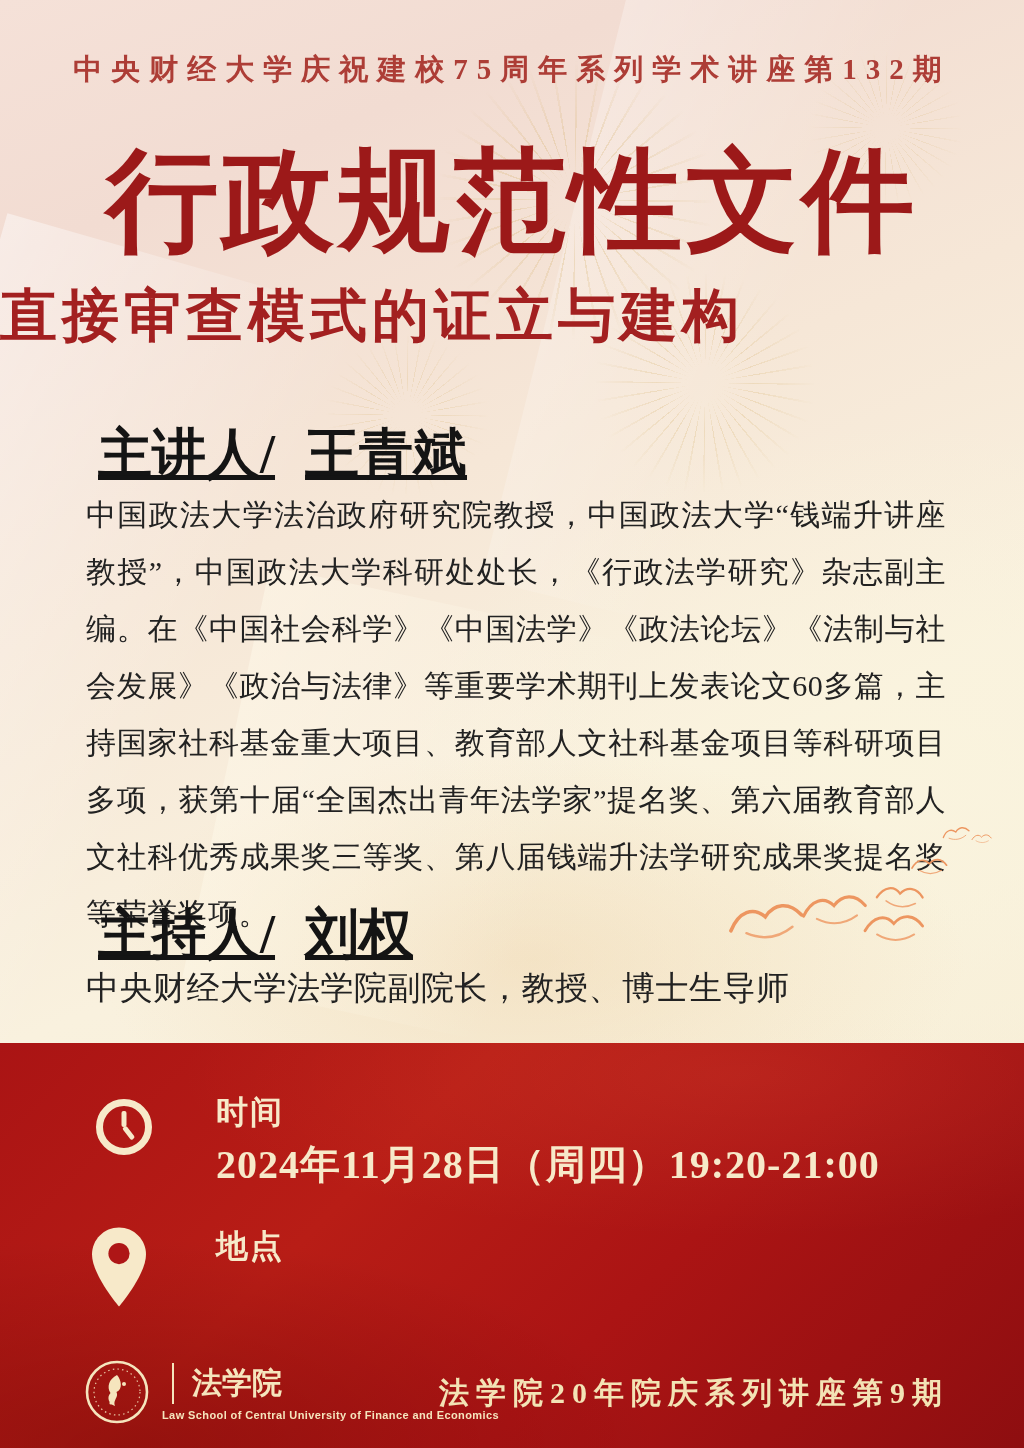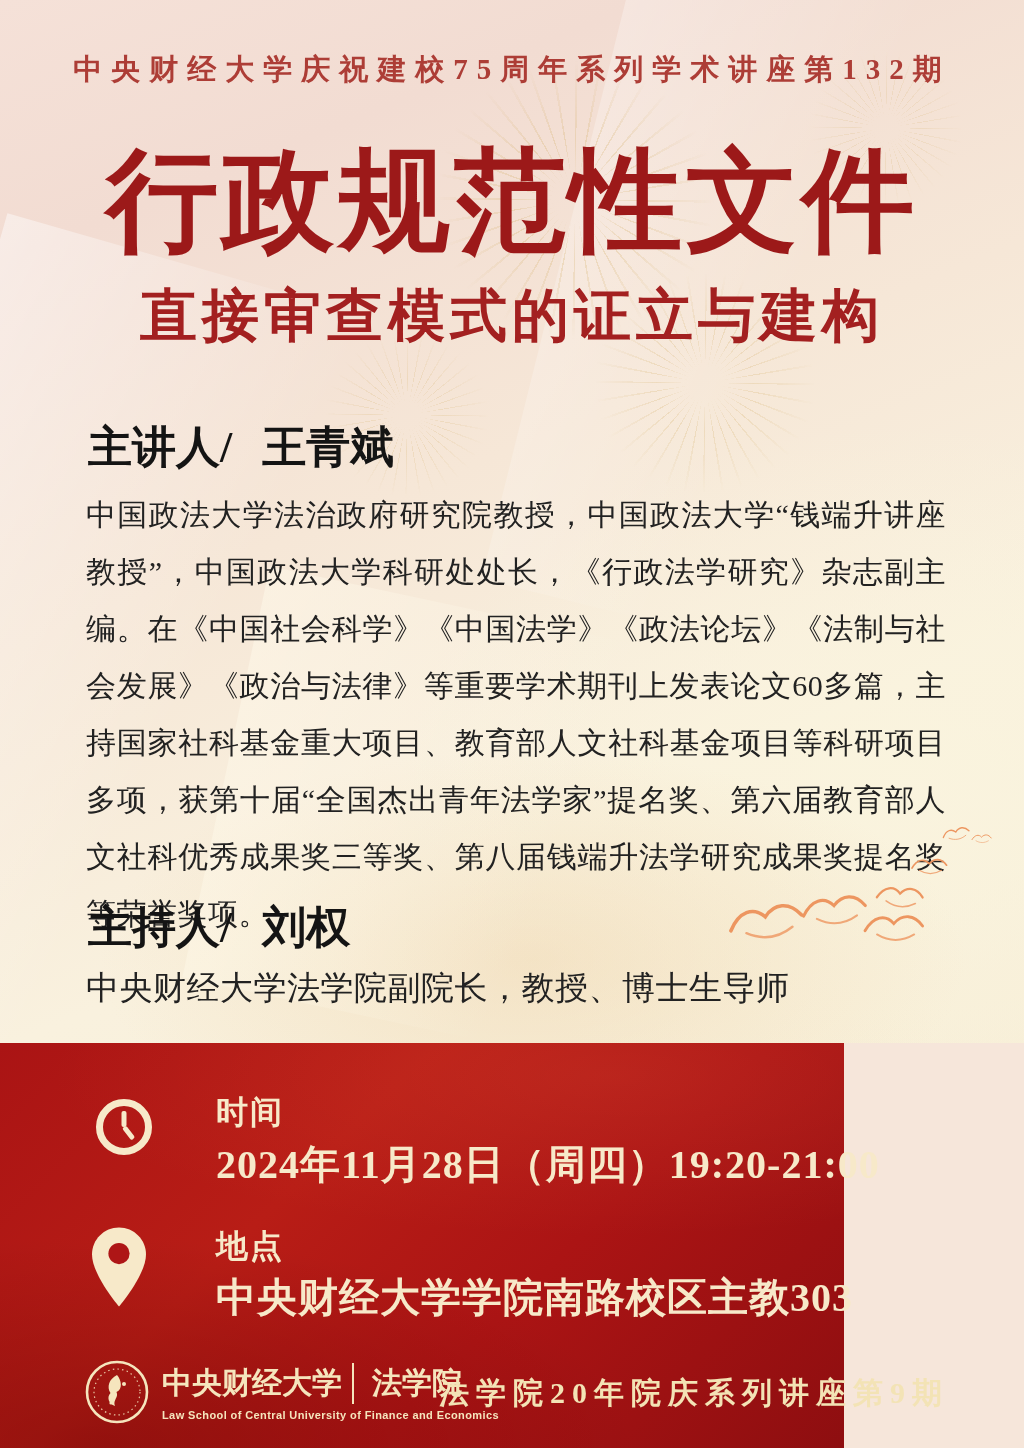--- a/index.html
+++ b/index.html
@@ -29,37 +29,37 @@
     mask:radial-gradient(circle,transparent 0 10%,#000 30%,transparent 68%);}
   .burst.b1{left:430px;top:55px;width:290px;height:290px;opacity:.5;}
   .burst.b2{left:590px;top:268px;width:230px;height:230px;opacity:.45;}
   .burst.b3{left:322px;top:330px;width:170px;height:170px;opacity:.4;}
   .burst.b4{left:806px;top:48px;width:160px;height:160px;opacity:.35;}
 
   .series-title{position:absolute;left:0;right:0;top:50px;text-align:center;
     font-size:29px;font-weight:600;color:#ad3d36;letter-spacing:9px;white-space:nowrap;}
   .main-title{position:absolute;left:0;right:0;top:126px;text-align:center;
     font-size:112px;font-weight:bold;color:#9c1919;letter-spacing:4px;white-space:nowrap;}
-  .sub-title{position:absolute;left:0;right:0;top:278px;text-align:center;
+  .sub-title{position:absolute;left:0;right:0;top:278px;
     font-size:57px;font-weight:bold;color:#a32020;letter-spacing:5px;white-space:nowrap;}
 
-  .person-row{position:absolute;left:88px;font-size:44px;color:#141414;white-space:nowrap;}
+  .person-row{position:absolute;left:98px;font-size:54px;color:#141414;white-space:nowrap;text-decoration:underline;}
   .person-row .role{font-weight:600;}
   .person-row .name{margin-left:30px;font-weight:600;}
   .speaker-row{top:418px;}
   .host-row{top:898px;}
   .bio{position:absolute;left:86px;top:486px;width:860px;
     font-size:30px;line-height:57px;color:#222;text-align:justify;letter-spacing:.5px;}
   .host-desc{position:absolute;left:86px;top:966px;font-size:33px;color:#222;letter-spacing:.5px;}
 
   .birds{position:absolute;left:710px;top:818px;pointer-events:none;}
 
   
   .red-section{
-    position:absolute;left:0;top:1043px;width:844px;height:405px;
+    position:absolute;left:0;top:1043px;width:1024px;height:405px;
     color:#f7e9c9;
     background:
       radial-gradient(ellipse 900px 260px at 72% 8%, rgba(255,120,80,.14), transparent 62%),
       radial-gradient(ellipse 760px 300px at 12% 100%, rgba(90,0,0,.38), transparent 70%),
       linear-gradient(135deg,#aa1414 0%,#b81d16 35%,#ab1414 62%,#8e0e10 100%);
   }
   .info-label{position:absolute;font-size:32px;font-weight:bold;letter-spacing:2px;}
   .info-value{position:absolute;font-size:40px;font-weight:bold;letter-spacing:1px;white-space:nowrap;}
   .time-label{left:216px;top:48px;}
   .time-value{left:216px;top:94px;}
@@ -131,32 +131,30 @@
 <div class="red-section">
   <div class="clock"></div>
   <div class="info-label time-label">时间</div>
   <div class="info-value time-value">2024年11月28日（周四）19:20-21:00</div>
 
   <svg class="pin" width="54" height="82" viewBox="0 0 56 84">
     <path d="M28 0 C12.5 0 0 12.5 0 28 C0 49 28 82 28 82 C28 82 56 49 56 28 C56 12.5 43.5 0 28 0 Z" fill="#f7e9c9"></path>
     <circle cx="28" cy="27" r="11" fill="#ae1616"></circle>
   </svg>
   <div class="info-label loc-label">地点</div>
-  <div class="info-value loc-value">中央财经大学学院南路校区主教303</div>
 
   <div class="footer">
     <svg width="66" height="66" viewBox="0 0 66 66">
       <circle cx="33" cy="33" r="30" fill="none" stroke="#f5e5bd" stroke-width="2.6"></circle>
       <circle cx="33" cy="33" r="23" fill="none" stroke="#f5e5bd" stroke-width="1.2" stroke-dasharray="1.5 3.2" opacity=".85"></circle>
       <path d="M33 16 C25 20 22.5 28 26.5 34 C22.5 38 24.5 45 31 47 C28.5 41 35 38.5 32.5 33 C39 30.5 37.5 21 33 16 Z" fill="#f5e5bd"></path>
       <circle cx="40" cy="25" r="2" fill="#f5e5bd"></circle>
       <circle cx="27" cy="44" r="1.6" fill="#f5e5bd"></circle>
     </svg>
     <div class="logo-text">
       <div class="logo-cn">
-        <span>中央财经大学</span>
         <span class="logo-school">法学院</span>
       </div>
       <div class="logo-en">Law School of Central University of Finance and Economics</div>
     </div>
   </div>
   <div class="series-note">法学院20年院庆系列讲座第9期</div>
 </div>
 
 </body></html>

